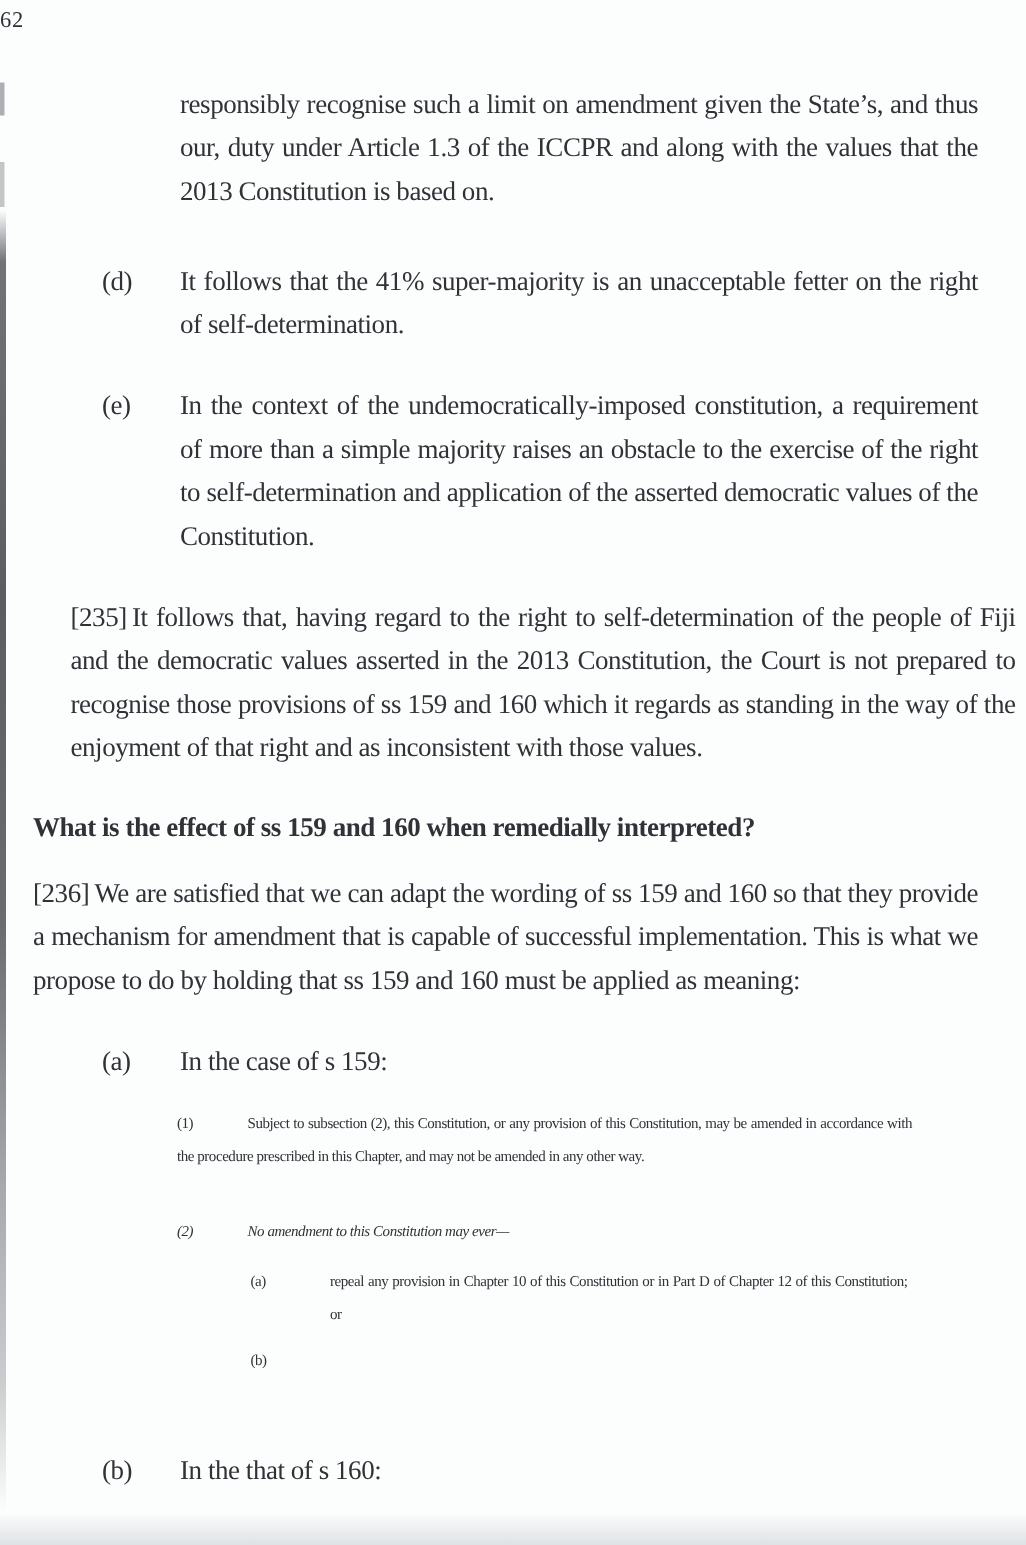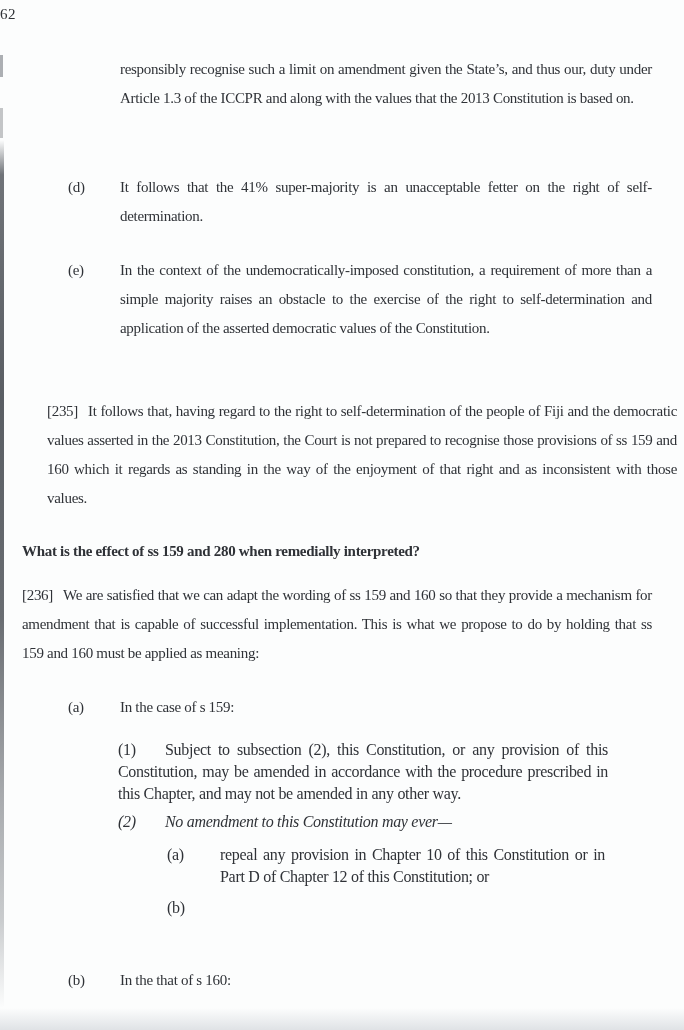--- a/index.html
+++ b/index.html
@@ -6,41 +6,41 @@
   .page {
     position:relative;
     width:684px; height:1030px;
     background:#fcfdfd;
     font-family:"Liberation Serif", serif;
     color:#2f3237;
     overflow:hidden;
   }
   .blk {
     position:absolute;
-    font-size:15px;
+    font-size:18px;
     line-height:29px;
     letter-spacing:-0.3px;
     text-align:justify;
   }
   .single { text-align:left; }
   .pageno {
     position:absolute; top:6px; left:0; width:684px;
     font-size:15px; letter-spacing:0.5px;
   }
   .row { display:flex; align-items:flex-start; }
   .mk  { flex:0 0 auto; }
   .mk-52 { width:52px; }
   .mk-53 { width:53px; }
   .txt { flex:1 1 auto; }
   .inline-mk { display:inline-block; }
   .mk-41 { width:41px; }
   .mk-47 { width:47px; }
   .heading { font-weight:bold; text-align:left; }
   .small {
-    font-size:16px;
+    font-size:10px;
     line-height:22px;
     letter-spacing:-0.3px;
   }
   
   .edge-strip {
     position:absolute; left:0; top:140px; width:4px; height:868px;
     background:linear-gradient(180deg,
       rgba(60,65,72,0) 0%,
       rgba(52,57,64,0.70) 4%,
       rgba(44,49,56,0.78) 30%,
@@ -78,21 +78,21 @@
 
   <div class="blk row" style="left:68px; width:584px; top:256px;">
     <span class="mk mk-52">(e)</span>
     <span class="txt">In the context of the undemocratically-imposed constitution, a requirement of more than a simple majority raises an obstacle to the exercise of the right to self-determination and application of the asserted democratic values of the Constitution.</span>
   </div>
 
   <div class="blk" style="left:22px; width:630px; top:397px;margin-left:25px;">
     <span class="inline-mk mk-41">[235]</span><span>It follows that, having regard to the right to self-determination of the people of Fiji and the democratic values asserted in the 2013 Constitution, the Court is not prepared to recognise those provisions of ss 159 and 160 which it regards as standing in the way of the enjoyment of that right and as inconsistent with those values.</span>
   </div>
 
-  <div class="blk heading" style="left:22px; width:630px; top:537px;">What is the effect of ss 159 and 280 when remedially interpreted?</div>
+  <div class="blk heading" style="left:22px; width:630px; top:537px;">What is the effect of ss 159 and 160 when remedially interpreted?</div>
 
   <div class="blk" style="left:22px; width:630px; top:581px;">
     <span class="inline-mk mk-41">[236]</span><span>We are satisfied that we can adapt the wording of ss 159 and 160 so that they provide a mechanism for amendment that is capable of successful implementation.  This is what we propose to do by holding that ss 159 and 160 must be applied as meaning:</span>
   </div>
 
   <div class="blk row single" style="left:68px; width:584px; top:693px;">
     <span class="mk mk-52">(a)</span>
     <span class="txt single">In the case of s 159:</span>
   </div>
 

